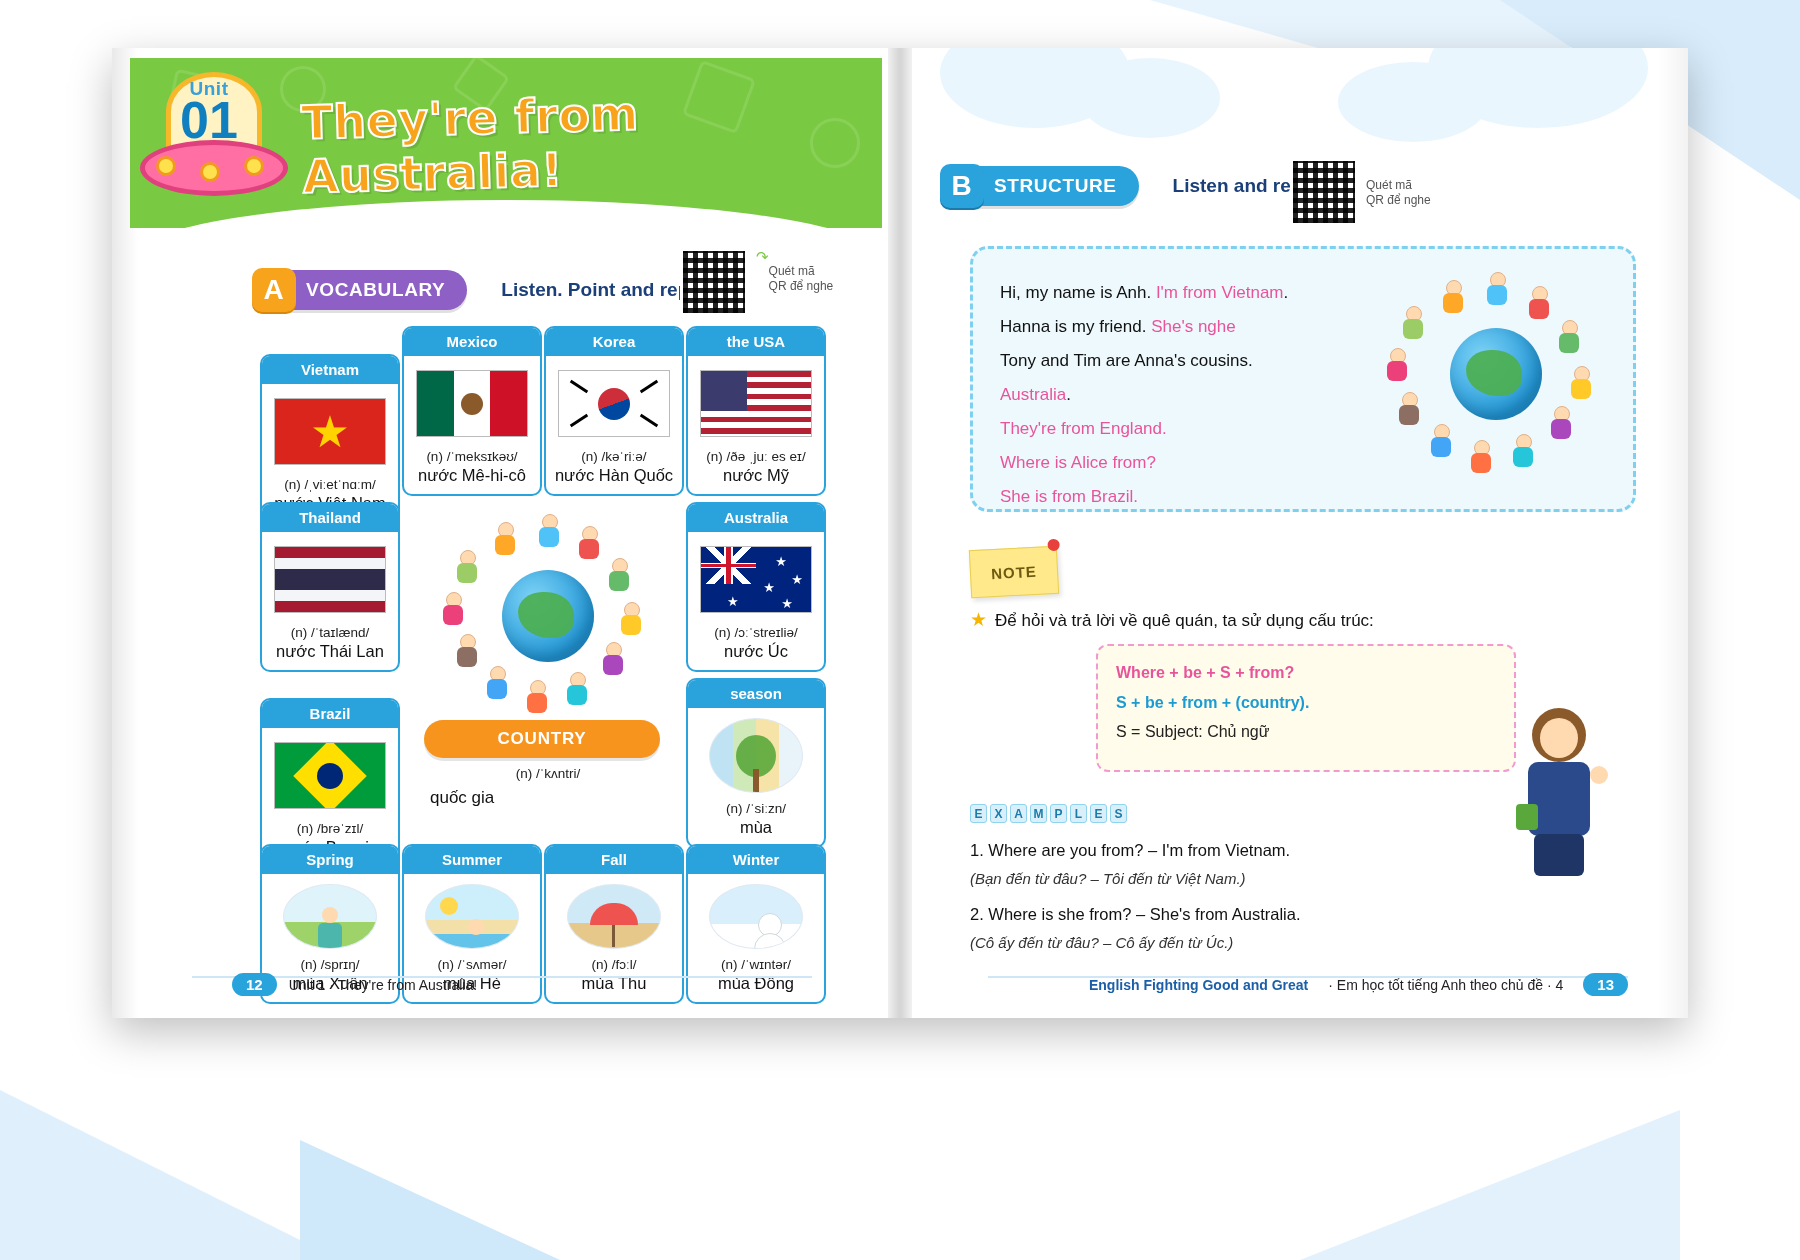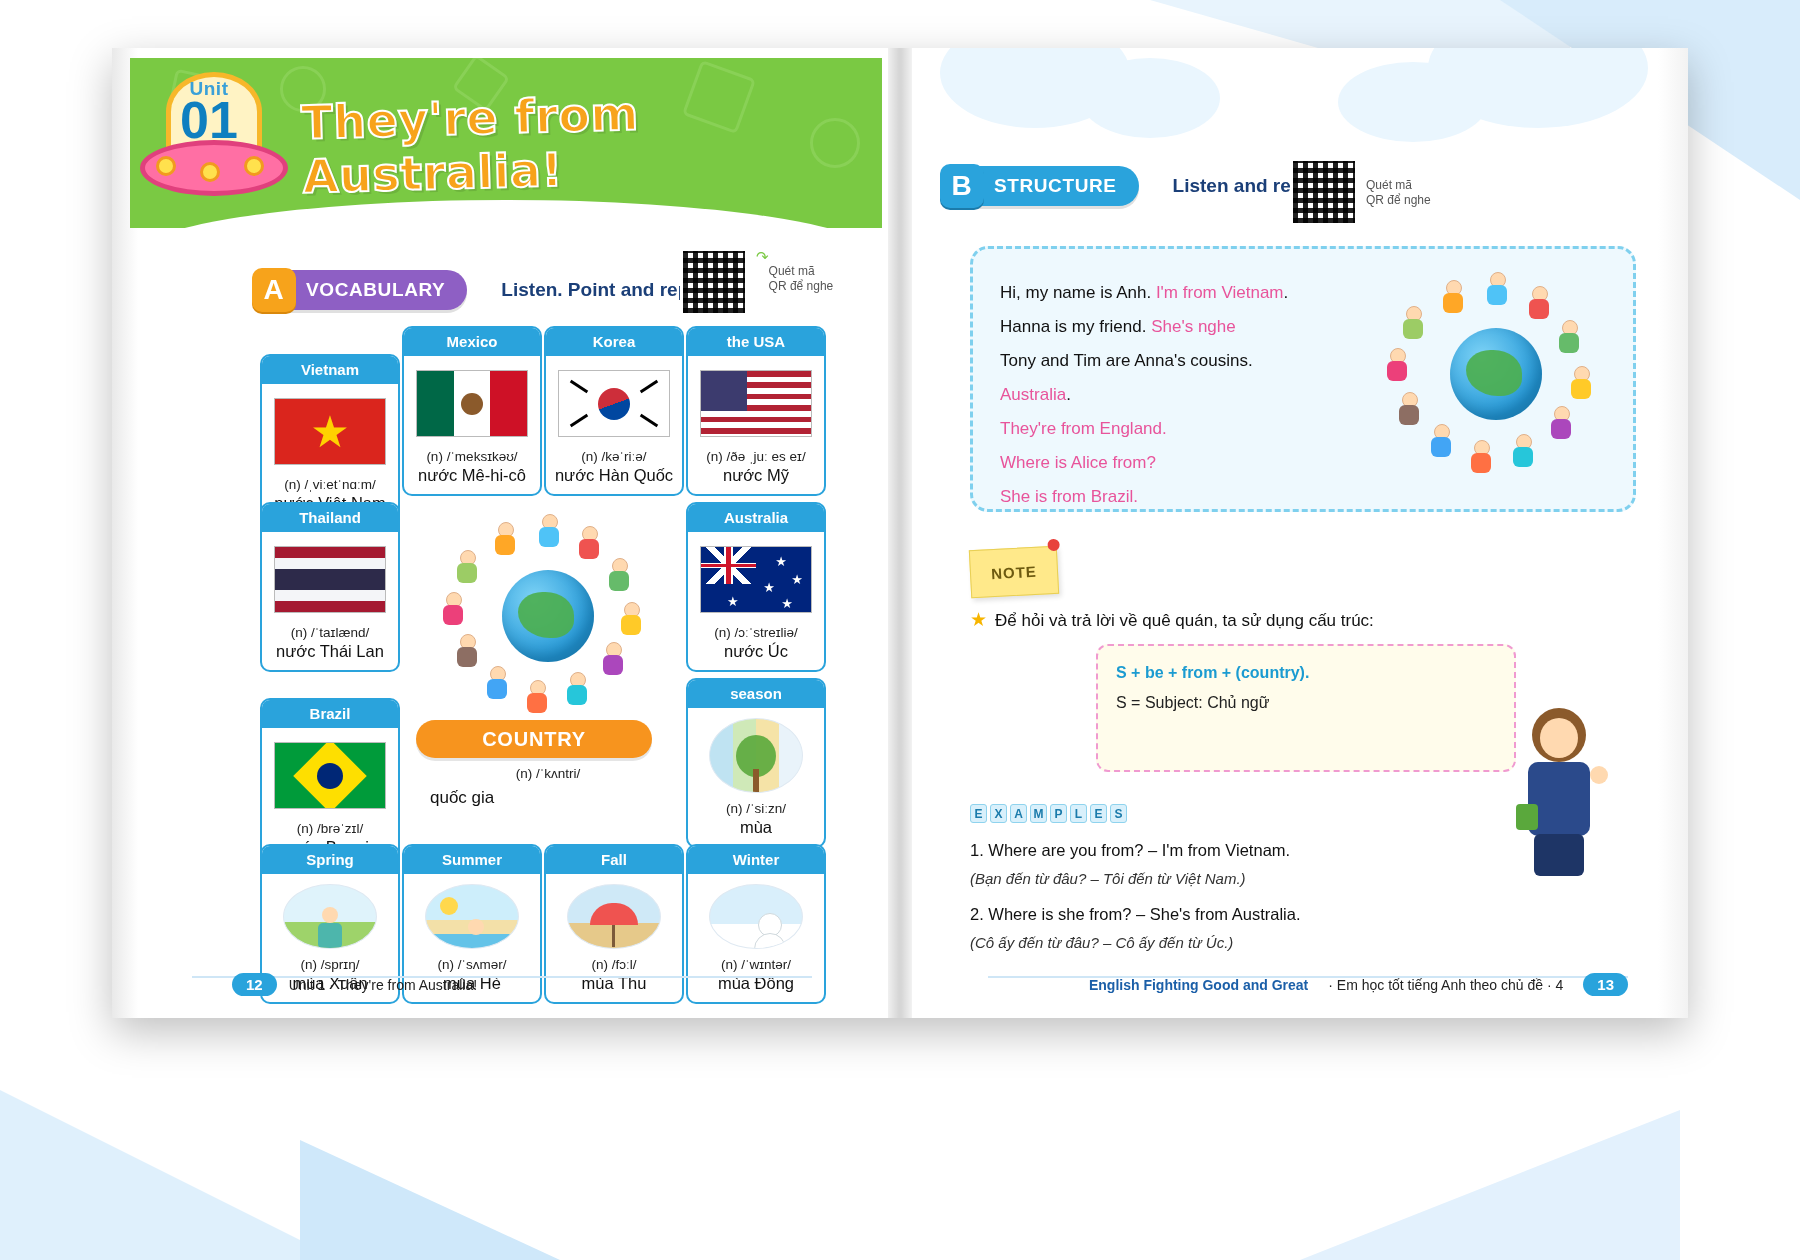--- a/index.html
+++ b/index.html
@@ -124,22 +124,22 @@
   .globe-wrap{position:absolute;left:330px;top:468px;width:212px;height:200px;}
   .globe{position:absolute;left:50%;top:50%;transform:translate(-50%,-50%);
      width:92px;height:92px;border-radius:50%;
      background:radial-gradient(circle at 35% 32%,#7fd4f7,#2196d6 70%);
      box-shadow:inset -6px -8px 14px rgba(0,0,0,.18);}
   .globe:after{content:"";position:absolute;left:16px;top:22px;width:56px;height:46px;
      background:#4caf50;border-radius:46% 54% 40% 60%;opacity:.92;}
   .kid{position:absolute;width:22px;height:34px;}
   .kid .h{position:absolute;left:4px;top:0;width:14px;height:14px;border-radius:50%;background:#ffd9b0;border:1px solid #e0b089;}
   .kid .b{position:absolute;left:1px;top:13px;width:20px;height:20px;border-radius:6px;}
-  .country-btn{position:absolute;left:304px;top:672px;width:236px;height:38px;background:#f7941e;
-     border-radius:19px;color:#fff;font-weight:bold;font-size:20px;display:flex;align-items:center;
+  .country-btn{position:absolute;left:312px;top:672px;width:236px;height:38px;background:#f7941e;
+     border-radius:19px;color:#fff;font-weight:bold;font-size:17px;display:flex;align-items:center;
      justify-content:center;letter-spacing:.8px;box-shadow:0 3px 0 rgba(0,0,0,.1);}
   .country-ipa{position:absolute;left:318px;top:718px;width:236px;text-align:center;font-size:13.5px;color:#222;}
   .country-mean{position:absolute;left:318px;top:740px;width:236px;font-size:17px;color:#111;}
   .sun{position:absolute;border-radius:50%;background:#ffd84d;}
 
   
   .footer-l{position:absolute;left:120px;bottom:22px;display:flex;align-items:center;gap:12px;}
   .pg-badge{background:#29a3dc;color:#fff;border-radius:12px;font-size:15px;font-weight:bold;
      padding:3px 14px;}
   .footer-txt{font-size:14px;color:#222;}
@@ -504,20 +504,21 @@
     <div class="note-tab">
       <span class="pin"></span>
       <span>NOTE</span>
     </div>
 
     <div class="note-line">
       <span class="star-ic">★</span><span>Để hỏi và trả lời về quê quán, ta sử dụng cấu trúc:</span>
     </div>
 
     <div class="struct-box">
+      <div class="b1">Where + be + S + from?</div>
       <div class="b2">S + be + from + (country).</div>
       <div class="b3">S = Subject: Chủ ngữ</div>
     </div>
 
     <div class="ex-title">
       <span>E</span>
       <span>X</span>
       <span>A</span>
       <span>M</span>
       <span>P</span>

